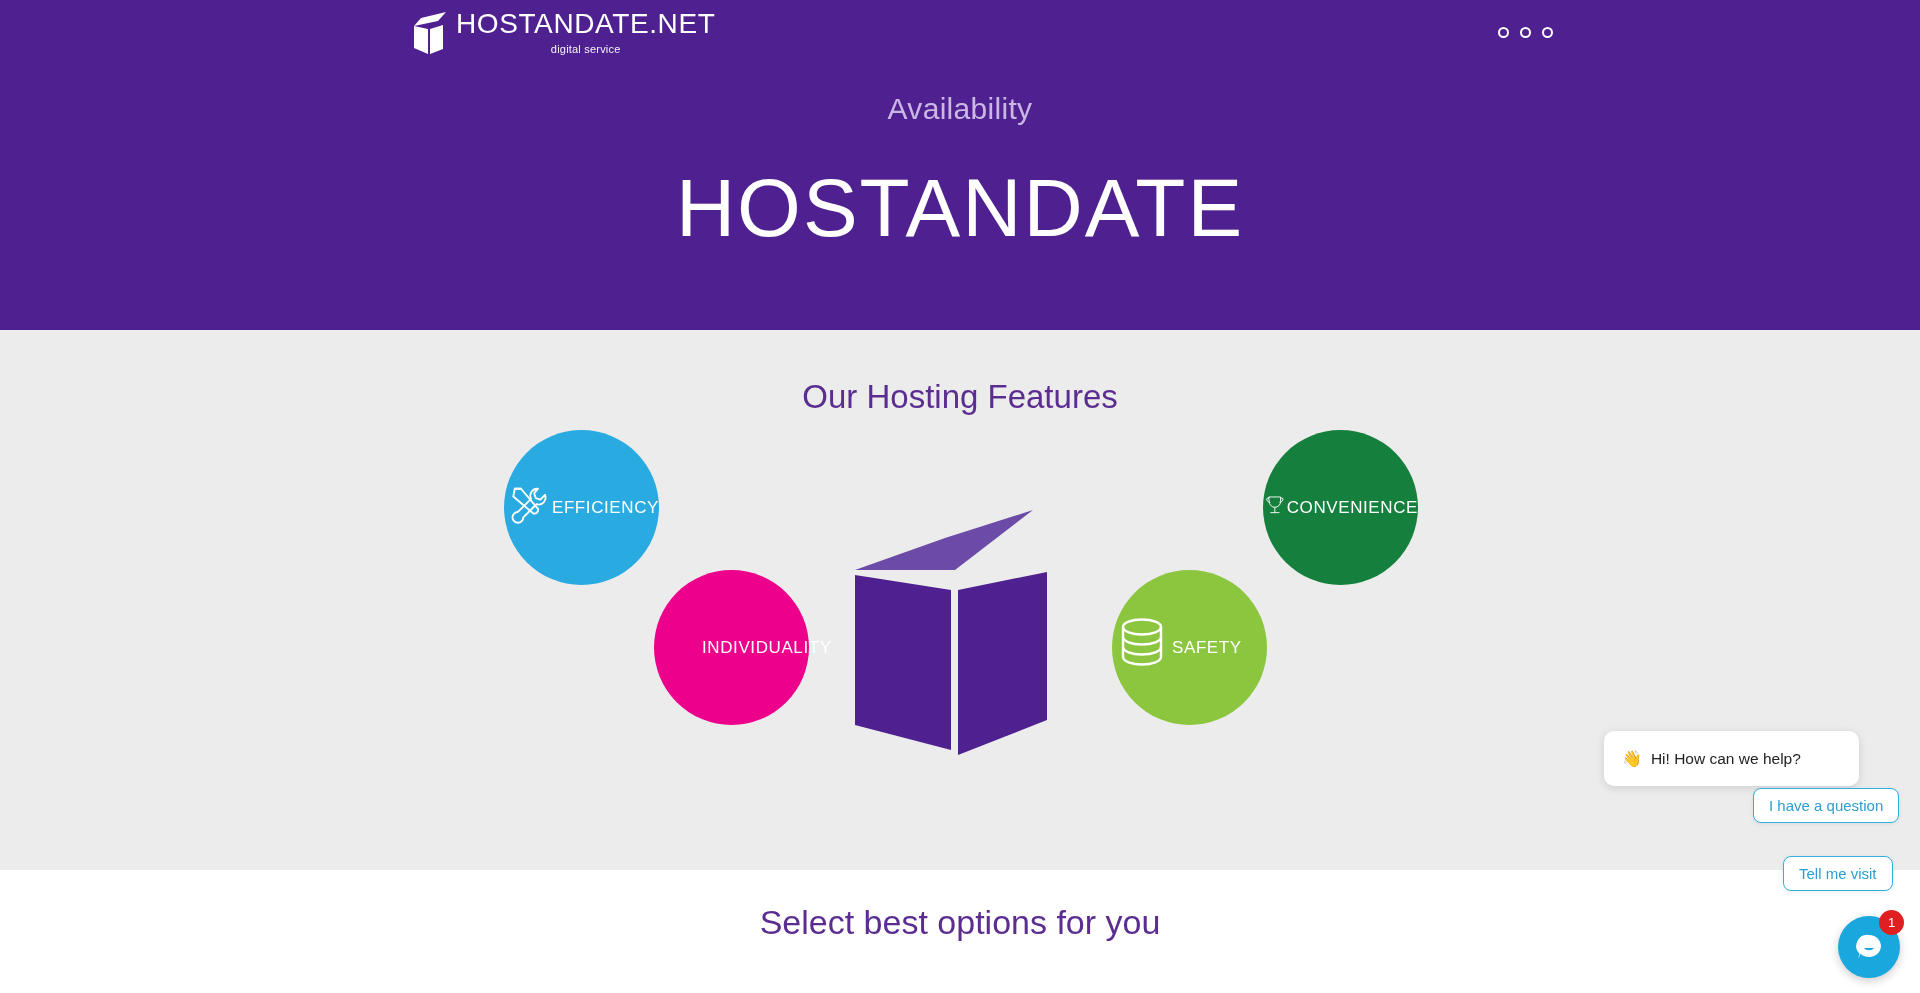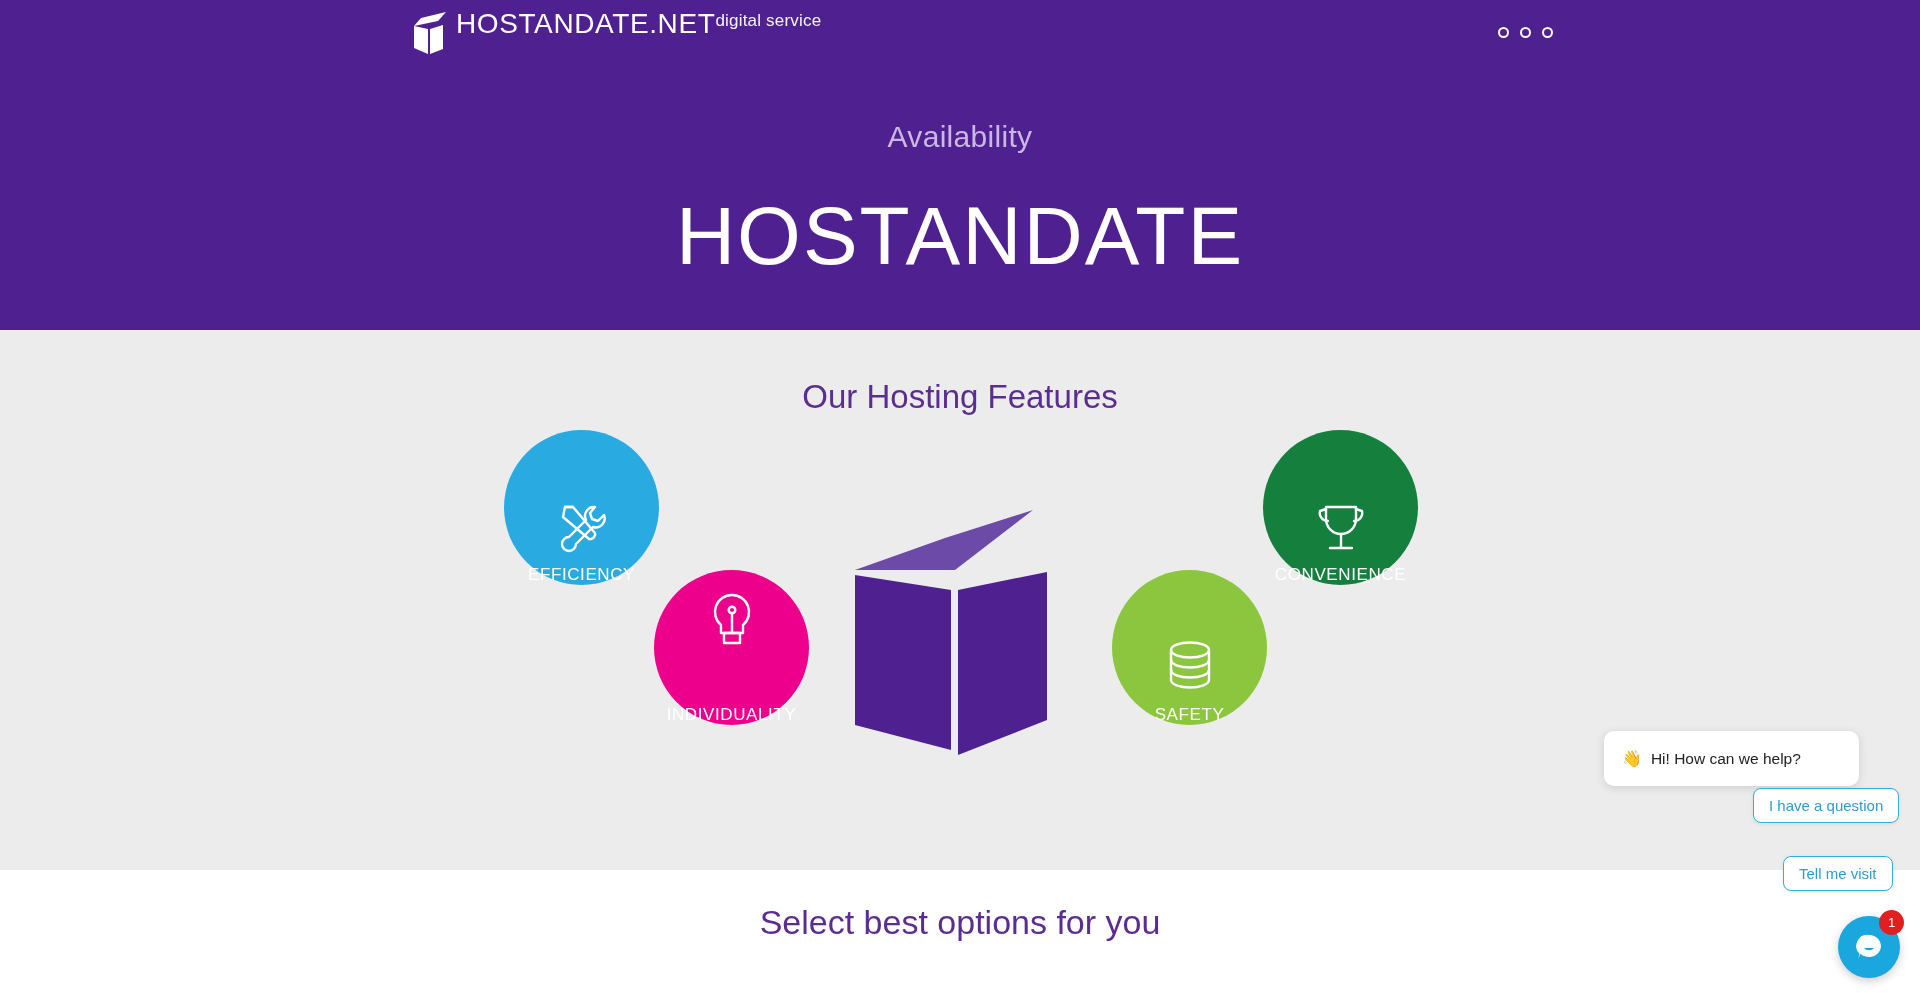--- a/index.html
+++ b/index.html
@@ -12,65 +12,65 @@
   .page { position: relative; width: 1920px; height: 993px; background:#ffffff; }
 
   
   .header {
     position: absolute; top: 0; left: 0; width: 1920px; height: 70px;
     background: #4f2190;
     display: flex; align-items: center;
   }
   .brand { position: absolute; left: 412px; top: 8px; display: flex; align-items: flex-start; }
   .logo-mark { width: 34px; height: 42px; margin-right: 10px; margin-top: 4px; }
-  .brand-text { display: flex; flex-direction: row; }
+  .brand-text { display: flex; flex-direction: column; }
   .brand-name {
     color: #ffffff; font-size: 28px; letter-spacing: .6px;
     font-weight: 400; line-height: 32px; white-space: nowrap;
   }
   .brand-tag {
-    color: #ffffff; font-size: 17px; letter-spacing: .2px;
+    color: #ffffff; font-size: 11px; letter-spacing: .2px;
     text-align: center; margin-top: 3px; opacity: .95;
   }
   .menu-dots {
     position: absolute; right: 367px; top: 27px;
     display: flex; gap: 11px; align-items: center; cursor: pointer;
   }
   .menu-dots span {
     width: 11px; height: 11px; border-radius: 50%;
     border: 2px solid #ffffff; display: block;
   }
 
   
   .hero {
     position: absolute; top: 70px; left: 0; width: 1920px; height: 260px;
     background: #4f2190;
     display: flex; flex-direction: column; align-items: center;
   }
   .hero-kicker {
-    margin-top: 50px; color: #cbb7e4; font-size: 30px; font-weight: 400;
+    margin-top: 22px; color: #cbb7e4; font-size: 30px; font-weight: 400;
     letter-spacing: .3px;
   }
   .hero-title {
     margin-top: 36px; color: #ffffff; font-size: 82px; font-weight: 400;
     letter-spacing: 2px; line-height: 92px;
   }
 
   
   .features {
     position: absolute; top: 330px; left: 0; width: 1920px; height: 540px;
     background: #ececec;
   }
   .features-title {
     position: absolute; top: 48px; width: 100%; text-align: center;
     color: #5b2d91; font-size: 33px; font-weight: 400;
   }
   .circle {
     position: absolute; border-radius: 50%;
-    display: flex; flex-direction: column; align-items: center; justify-content: flex-end;
+    display: flex; align-items: center; justify-content: flex-start;
     cursor: pointer;
   }
   .circle .cicon { margin-bottom: 6px; }
   .circle .clabel {
     color: #ffffff; font-size: 17px; letter-spacing: .6px; white-space: nowrap;
   }
   .c-efficiency   { left: 504px;  top: 100px; width: 155px; height: 155px; background: #29abe2; }
   .c-individuality{ left: 654px;  top: 240px; width: 155px; height: 155px; background: #ec008c; gap: 48px; }
   .c-safety       { left: 1112px; top: 240px; width: 155px; height: 155px; background: #8cc63e; }
   .c-convenience  { left: 1263px; top: 100px; width: 155px; height: 155px; background: #15803d; }

